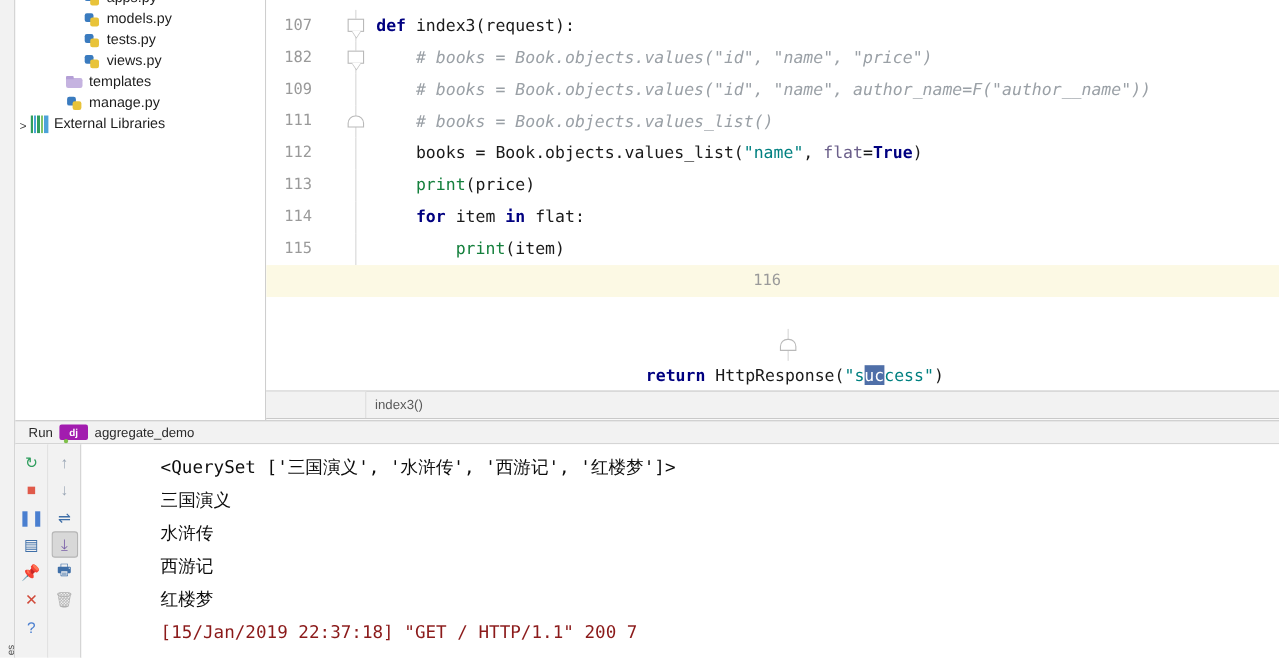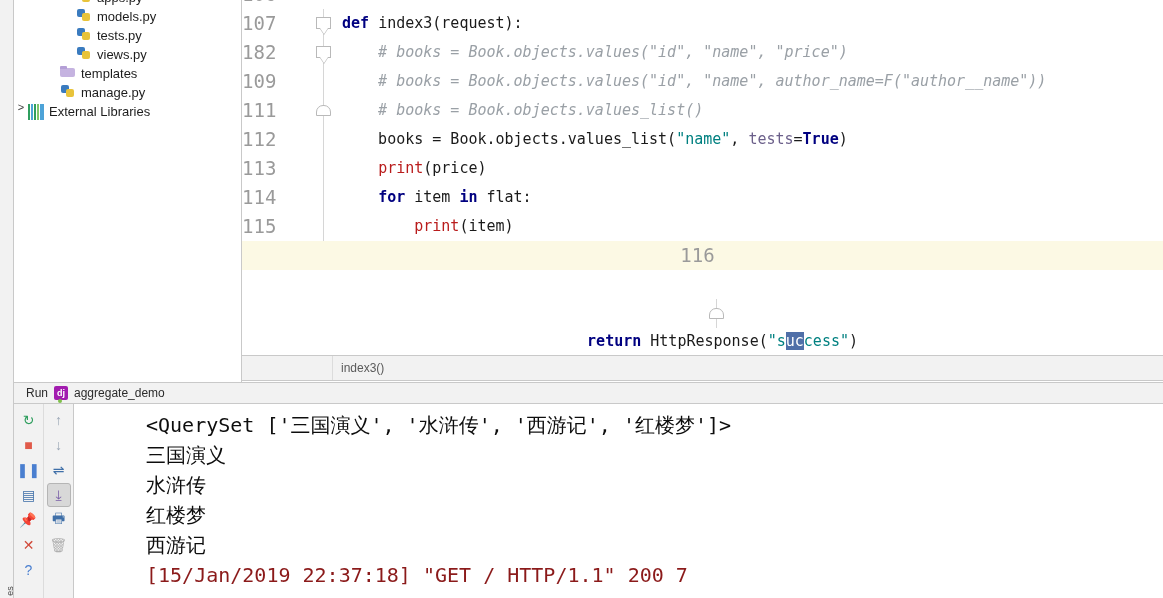--- a/index.html
+++ b/index.html
@@ -25,21 +25,21 @@
     font-size:9px;color:#4a4a4a;white-space:nowrap;
   }
 
   
   .tree{
     position:absolute;left:14px;top:0;width:228px;height:380px;
     background:#ffffff;border-right:1px solid #c9c9c9;
     box-sizing:border-box;overflow:hidden;
   }
   .tnode{
-    display:flex;align-items:flex-start;height:19px;
+    display:flex;align-items:flex-end;height:19px;
     font-size:13px;color:#1d1d1d;white-space:nowrap;
     cursor:default;
   }
   .tnode .chev{
     width:14px;text-align:center;font-size:11px;color:#3a3a3a;
     flex:0 0 14px;line-height:1;
   }
   .tnode .ico{
     width:16px;height:16px;flex:0 0 16px;margin-right:5px;
     position:relative;display:inline-block;
@@ -80,22 +80,22 @@
     position:relative;width:100%;height:100%;
     font-family:"DejaVu Sans Mono","Liberation Mono",monospace;
     font-size:15px;
   }
   .crow{
     position:relative;display:flex;align-items:center;
     height:29px;line-height:29px;white-space:pre;
   }
   .crow.caretline{background:#fcf9e4;flex-direction:column;}
   .gutter{
-    flex:0 0 58px;text-align:left;padding-right:10px;
-    color:#9a9a9a;font-size:19px;
+    flex:0 0 58px;text-align:center;padding-right:10px;
+    color:#9a9a9a;font-size:14px;
     font-family:"DejaVu Sans Mono","Liberation Mono",monospace;
     user-select:none;
   }
   .foldcol{
     flex:0 0 28px;position:relative;height:29px;
   }
   
   .foldcol .guide{
     position:absolute;left:13px;top:0;width:1px;height:29px;background:#d6d6d6;
   }
@@ -109,21 +109,21 @@
     border-top:6px solid #fff;
     filter:drop-shadow(0 1px 0 #b9b9b9);
   }
   .foldcol .fold-end{top:9px;height:11px;border-radius:7px 7px 0 0;}
   .ctext{flex:1 1 auto;padding-left:4px;}
 
   
   .kw{color:#000080;font-weight:bold;}
   .com{color:#9aa0a6;font-style:italic;}
   .str{color:#008080;}
-  .builtin{color:#b91c1c;}
+  .builtin{color:#15803d;}
   .kwarg{color:#6b5f8a;}
   .plain{color:#1a1a1a;}
   .sel{background:#4f6fa8;color:#ffffff;text-align:center;}
 
   
   .breadcrumb{
     position:absolute;left:242px;top:355px;right:0;height:26px;
     background:#f2f2f2;border-top:1px solid #c9c9c9;border-bottom:1px solid #c9c9c9;
     box-sizing:border-box;
     display:flex;align-items:center;
@@ -140,21 +140,21 @@
 
   
   .run-header{
     position:absolute;left:14px;top:382px;right:0;height:22px;
     background:#f2f2f2;border-top:1px solid #c9c9c9;border-bottom:1px solid #c9c9c9;
     box-sizing:border-box;
     display:flex;align-items:center;gap:6px;padding-left:12px;
   }
   .run-header .rh-title{font-size:12px;color:#2b2b2b;}
   .dj-icon{
-    width:14px;height:14px;background:#a21caf;border-radius:2px;
+    width:26px;height:14px;background:#a21caf;border-radius:2px;
     color:#ffffff;font-size:9px;font-weight:bold;line-height:14px;
     text-align:center;font-family:"Liberation Sans",sans-serif;
     position:relative;
   }
   .dj-icon::after{
     content:"";position:absolute;left:4px;bottom:-3px;width:4px;height:4px;
     background:#7ec04a;border-radius:50%;
   }
   .run-header .rh-name{font-size:12px;color:#2b2b2b;}
 
@@ -179,21 +179,21 @@
     border-radius:3px;position:relative;
   }
   .tbtn.active{background:#d8d8d8;border:1px solid #b5b5b5;box-sizing:border-box;}
 
   .console{
     flex:1 1 auto;background:#ffffff;overflow:hidden;
     padding:6px 0 0 72px;box-sizing:border-box;
   }
   .cline{
     font-family:"DejaVu Sans Mono","Liberation Mono",monospace;
-    font-size:20px;line-height:30px;color:#0d0d0d;white-space:pre;
+    font-size:16px;line-height:30px;color:#0d0d0d;white-space:pre;
   }
   .cline.log{color:#8b1a1a;}
 </style>
 </head>
 <body>
 
 <div class="root">
 
   <div class="left-strip">
     <div class="vlabel">es</div>
@@ -238,21 +238,21 @@
     </div>
   <div class="tree-bottom"></div>
 
   <div class="editor">
     <div class="code-area" id="code">
         <div class="crow" style="margin-top: -20px;"><div class="gutter">106</div><div class="foldcol"></div><div class="ctext"></div></div>
         <div class="crow"><div class="gutter">107</div><div class="foldcol"><span class="guide"></span><span class="fold-start"></span></div><div class="ctext"><span class="kw">def </span><span class="plain">index3</span><span class="plain">(request):</span></div></div>
         <div class="crow"><div class="gutter">182</div><div class="foldcol"><span class="guide"></span><span class="fold-mid"></span></div><div class="ctext"><span class="com">    # books = Book.objects.values("id", "name", "price")</span></div></div>
         <div class="crow"><div class="gutter">109</div><div class="foldcol"><span class="guide"></span></div><div class="ctext"><span class="com">    # books = Book.objects.values("id", "name", author_name=F("author__name"))</span></div></div>
         <div class="crow"><div class="gutter">111</div><div class="foldcol"><span class="guide"></span><span class="fold-end"></span></div><div class="ctext"><span class="com">    # books = Book.objects.values_list()</span></div></div>
-        <div class="crow"><div class="gutter">112</div><div class="foldcol"><span class="guide"></span></div><div class="ctext"><span class="plain">    books = Book.objects.values_list(</span><span class="str">"name"</span><span class="plain">, </span><span class="kwarg">tests</span><span class="plain">=</span><span class="kw">True</span><span class="plain">)</span></div></div>
+        <div class="crow"><div class="gutter">112</div><div class="foldcol"><span class="guide"></span></div><div class="ctext"><span class="plain">    books = Book.objects.values_list(</span><span class="str">"name"</span><span class="plain">, </span><span class="kwarg">flat</span><span class="plain">=</span><span class="kw">True</span><span class="plain">)</span></div></div>
         <div class="crow"><div class="gutter">113</div><div class="foldcol"><span class="guide"></span></div><div class="ctext"><span class="plain">    </span><span class="builtin">print</span><span class="plain">(price)</span></div></div>
         <div class="crow"><div class="gutter">114</div><div class="foldcol"><span class="guide"></span></div><div class="ctext"><span class="plain">    </span><span class="kw">for</span><span class="plain"> item </span><span class="kw">in</span><span class="plain"> flat:</span></div></div>
         <div class="crow"><div class="gutter">115</div><div class="foldcol"><span class="guide"></span></div><div class="ctext"><span class="plain">        </span><span class="builtin">print</span><span class="plain">(item)</span></div></div>
         <div class="crow caretline"><div class="gutter">116</div><div class="foldcol"><span class="guide"></span><span class="fold-end"></span></div><div class="ctext"><span class="plain">    </span><span class="kw">return</span><span class="plain"> HttpResponse(</span><span class="str">"s</span><span class="sel">uc</span><span class="str">cess"</span><span class="plain">)</span></div></div>
       </div>
   </div>
 
   <div class="breadcrumb">
     <div class="bc-left"></div>
     <div class="bc-item">index3()</div>
@@ -279,19 +279,19 @@
         <div class="tbtn" style="color: rgb(154, 166, 181); font-size: 14px;">↓</div>
         <div class="tbtn" style="color: rgb(63, 111, 168); font-size: 14px;">⇌</div>
         <div class="tbtn active" style="color: rgb(122, 95, 168); font-size: 14px;">⤓</div>
         <div class="tbtn" style="color: rgb(63, 111, 168); font-size: 14px;">🖶</div>
         <div class="tbtn" style="color: rgb(176, 176, 176); font-size: 14px;">🗑</div>
       </div>
     <div class="console" id="console">
         <div class="cline">&lt;QuerySet ['三国演义', '水浒传', '西游记', '红楼梦']&gt;</div>
         <div class="cline">三国演义</div>
         <div class="cline">水浒传</div>
+        <div class="cline">西游记</div>
         <div class="cline">红楼梦</div>
-        <div class="cline">西游记</div>
         <div class="cline log">[15/Jan/2019 22:37:18] "GET / HTTP/1.1" 200 7</div>
       </div>
   </div>
 
 </div>
 
 </body></html>

